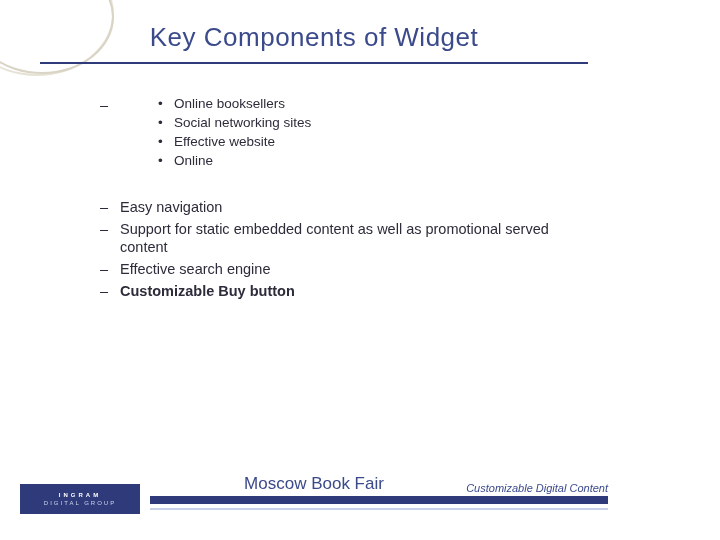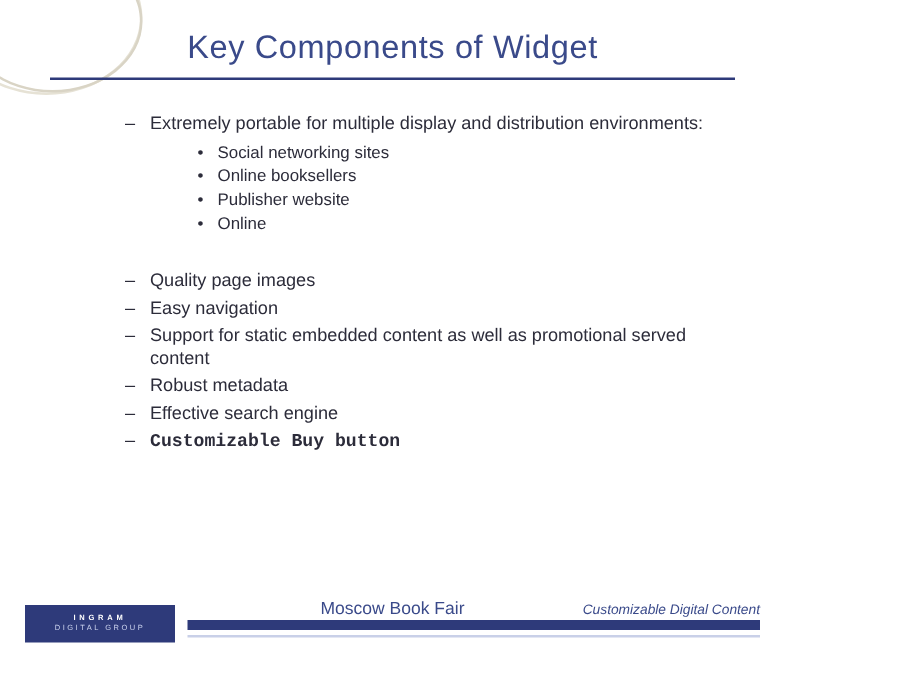--- a/index.html
+++ b/index.html
@@ -95,21 +95,20 @@
     content: "•";
     position: absolute;
     left: 0;
     top: 0;
   }
   .second-block {
     margin-top: 28px;
   }
   .bold {
     font-weight: bold;
-    font-family: Liberation Mono, monospace;
   }
   .footer {
     position: absolute;
     bottom: 24px;
     left: 20px;
     right: 20px;
     height: 34px;
   }
   .logo {
     position: absolute;
@@ -154,21 +153,21 @@
     bottom: 6px;
     height: 2px;
     background: #c9d0e8;
   }
   .footer-center {
     position: absolute;
     left: 0;
     right: 0;
     bottom: 22px;
     text-align: center;
-    font-size: 14px;
+    font-size: 17px;
     color: #3a4a8a;
   }
   .footer-right {
     position: absolute;
     right: 0;
     bottom: 22px;
     font-size: 11px;
     font-style: italic;
     color: #3a4a8a;
   }
@@ -180,35 +179,32 @@
 
   <div class="corner-arc inner"></div>
   <div class="corner-arc"></div>
 
   <div class="title">Key Components of Widget</div>
   <div class="title-rule"></div>
 
   <div class="content">
     <ul class="dash-list">
       <li>
-        <span>Extremely portable for multiple display and distribution environments:</span>
         <ul class="bullet-list">
+          <li><span>Online booksellers</span></li>
           <li><span>Social networking sites</span></li>
-          <li><span>Online booksellers</span></li>
-          <li><span>Publisher website</span></li>
+          <li><span>Effective website</span></li>
           <li><span>Online</span></li>
         </ul>
       </li>
     </ul>
 
     <ul class="dash-list second-block">
-      <li><span>Quality page images</span></li>
       <li><span>Easy navigation</span></li>
       <li><span>Support for static embedded content as well as promotional served content</span></li>
-      <li><span>Robust metadata</span></li>
       <li><span>Effective search engine</span></li>
       <li><span class="bold">Customizable Buy button</span></li>
     </ul>
   </div>
 
   <div class="footer">
     <div class="logo">
       <div class="logo-top">INGRAM</div>
       <div class="logo-bottom">DIGITAL GROUP</div>
     </div>

